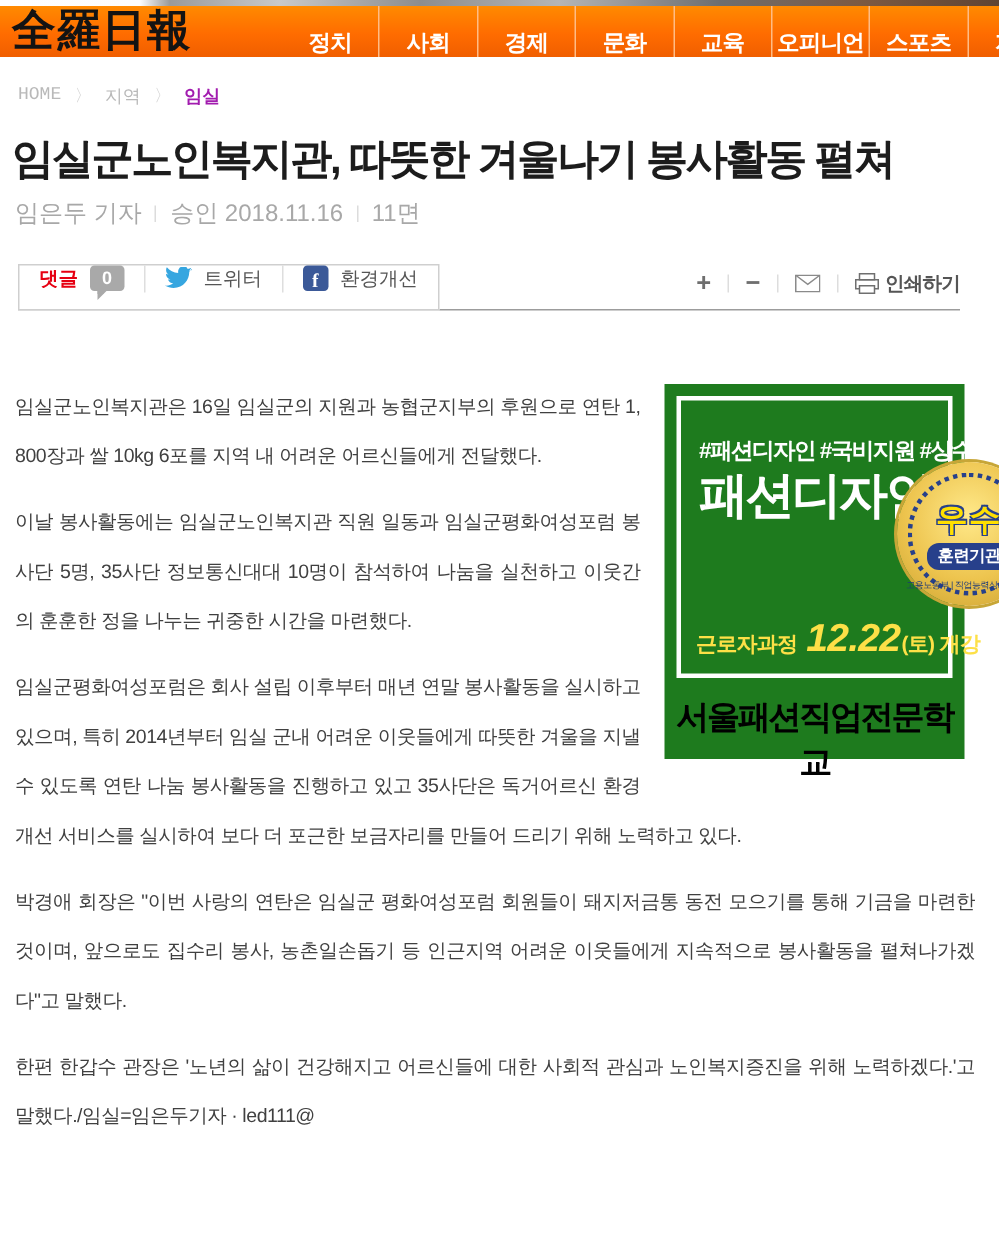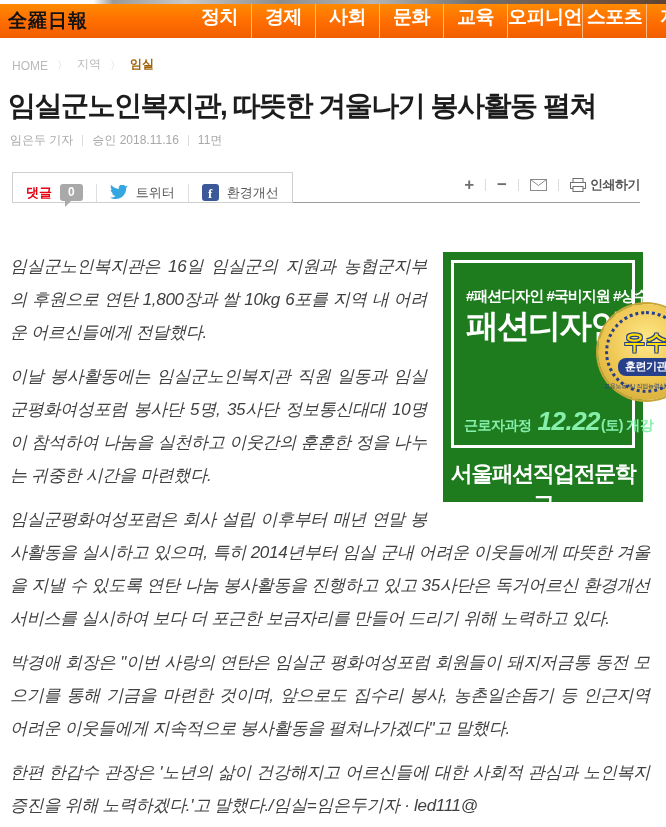--- a/index.html
+++ b/index.html
@@ -22,88 +22,89 @@
   .navbar {
     position: relative;
     height: 34px;
     background: linear-gradient(180deg, #ff8a00 0%, #ff6c00 55%, #f05e00 100%);
   }
   .logo {
     position: absolute;
     left: 8px; top: 0;
     height: 20px; line-height: 34px;
     font-family: "Liberation Serif", "DejaVu Serif", serif;
-    font-size: 19px; font-weight: 900; color: #131313;
+    font-size: 29px; font-weight: 900; color: #131313;
     letter-spacing: 1px;
     cursor: pointer;
   }
   .nav {
     position: absolute;
     left: 188px; top: 0;
     width: 522px; height: 34px;
     display: flex;
     list-style: none;
   }
   .nav li {
     flex: 1;
     display: flex;
-    align-items: flex-start;
+    align-items: flex-end;
     justify-content: center;
     color: #ffffff;
-    font-size: 19px; font-weight: bold;
+    font-size: 15px; font-weight: bold;
     letter-spacing: -0.5px;
     white-space: nowrap;
     cursor: pointer;
   }
   .nav li + li { border-left: 1px solid #ffbc85; }
 
   
   .breadcrumb {
     margin: 18px 0 16px 12px;
     font-size: 12px;
     color: #b9b9b9;
     display: flex;
-    align-items: flex-end;
+    align-items: flex-start;
     gap: 9px;
+    font-family: Liberation Mono, monospace;
   }
   .breadcrumb .crumb { cursor: pointer; }
   .breadcrumb .chev { color: #d2d2d2; font-size: 11px; }
-  .breadcrumb .current { color: #a16207; font-weight: bold; }
+  .breadcrumb .current { color: #a21caf; font-weight: bold; }
 
   
   .title {
     margin: 15px 8px 0 8px;
     font-size: 28px;
     font-weight: 800;
     color: #1c1c1c;
     letter-spacing: -1.5px;
     line-height: 1.2;
   }
   .byline {
     margin: 9px 0 0 10px;
-    font-size: 12px;
+    font-size: 16px;
     color: #a8a8a8;
     display: flex;
     align-items: center;
   }
   .byline .vsep { width: 1px; height: 11px; background: #dcdcdc; margin: 0 9px; }
 
   
   .social-bar {
     position: relative;
     margin: 24px 26px 0 12px;
     height: 30px;
     border-bottom: 1px solid #9c9c9c;
   }
   .btn-group {
     position: absolute;
     left: 0; bottom: -1px;
     height: 31px;
     display: flex;
-    align-items: flex-end;
+    align-items: flex-start;
     border: 1px solid #cfcfcf;
     background: #fff;
   }
   .seg {
     display: flex;
     align-items: center;
     padding: 0 13px;
     gap: 8px;
     font-size: 13px;
     color: #555;
@@ -149,28 +150,27 @@
   .tools .sign { font-size: 17px; font-weight: bold; color: #6f6f6f; }
   .tools .vsep { width: 1px; height: 12px; background: #dddddd; margin: 0 11px; }
   .print-label { font-size: 13px; font-weight: bold; color: #555; margin-left: 4px; letter-spacing: -0.5px; }
 
   
   .article {
     margin: 47px 16px 0 10px;
   }
   .article::after { content: ""; display: block; clear: both; }
   .article p {
-    font-size: 17px;
+    font-size: 13px;
     line-height: 33px;
     color: #404040;
     text-align: justify;
     word-break: break-all;
     margin-bottom: 11px;
     letter-spacing: -0.3px;
-    font-style: italic;
   }
 
   
   .ad {
     float: right;
     width: 200px; height: 250px;
     margin: 2px 7px 12px 16px;
     background: #1e7b1e;
     position: relative;
     cursor: pointer;
@@ -200,21 +200,21 @@
   .ad-line2 {
     color: #ffffff;
     font-size: 33px;
     font-weight: 900;
     letter-spacing: -2px;
     line-height: 1.2;
   }
   .ad-course {
     position: absolute;
     left: 10px; bottom: 8px;
-    color: #86efac;
+    color: #fde047;
     font-weight: 800;
     font-size: 14px;
     letter-spacing: -0.5px;
     white-space: nowrap;
   }
   .ad-course .big {
     font-size: 26px;
     font-style: italic;
     font-weight: 900;
     margin: 0 1px 0 6px;
@@ -266,44 +266,44 @@
     color: #1c3a7a;
     letter-spacing: -0.3px;
     white-space: nowrap;
     overflow: hidden;
   }
   .ad-school {
     position: absolute;
     left: 0; right: 0;
     top: 207px;
     text-align: center;
-    color: #ffffff;
+    color: #000000;
     font-size: 22px;
     font-weight: 800;
     letter-spacing: -1.5px;
   }
 
   svg { display: block; }
 </style>
 </head>
 <body>
 
 <div class="top-strip"></div>
 
 <header class="navbar">
   <div class="logo">全羅日報</div>
   <ul class="nav">
     <li>
         <span>정치</span>
       </li>
     <li>
+        <span>사회</span>
+      </li>
+    <li>
         <span>경제</span>
-      </li>
-    <li>
-        <span>사회</span>
       </li>
     <li>
         <span>문화</span>
       </li>
     <li>
         <span>교육</span>
       </li>
     <li>
         <span>오피니언</span>
       </li>

